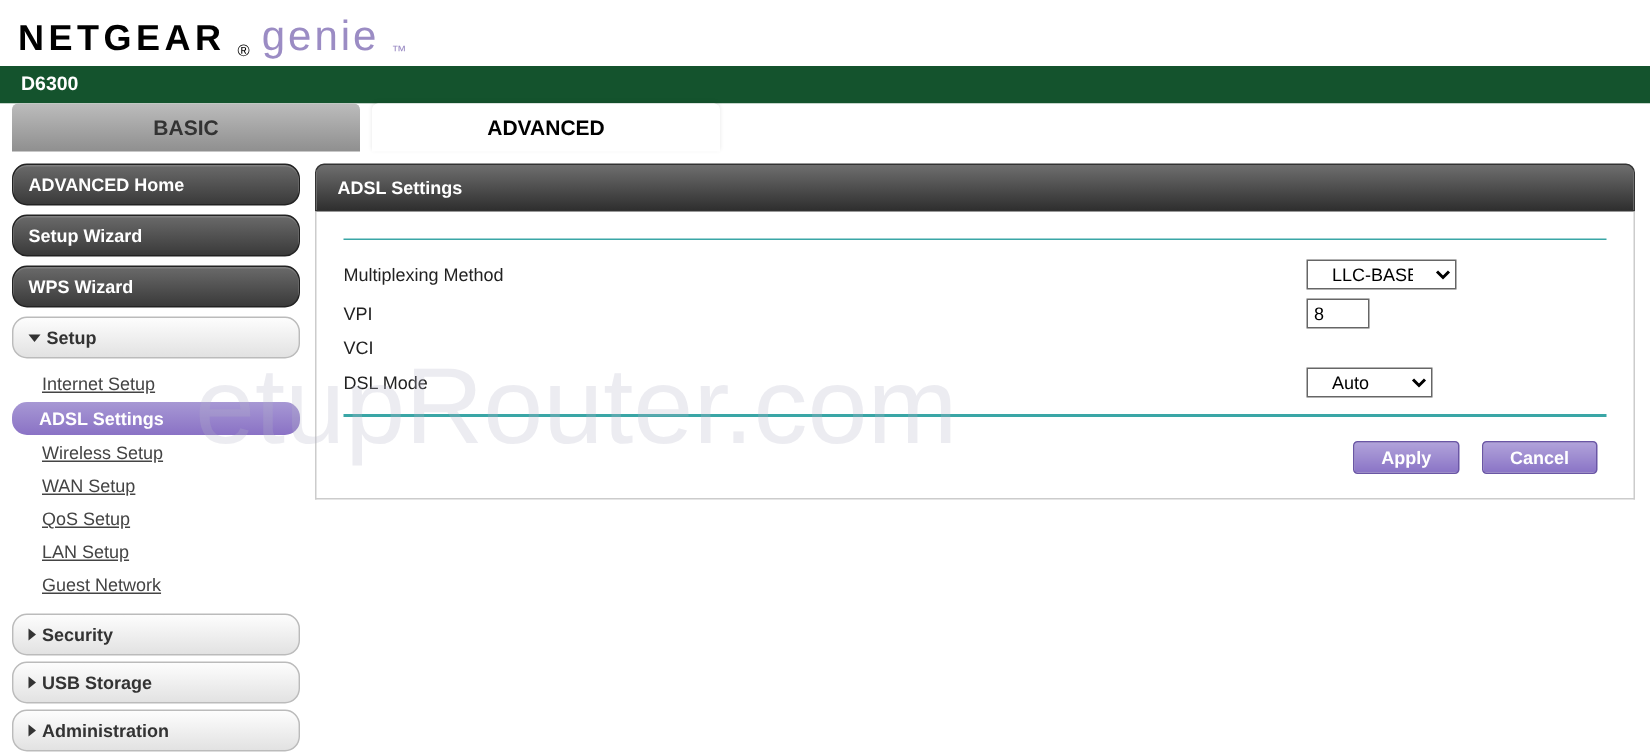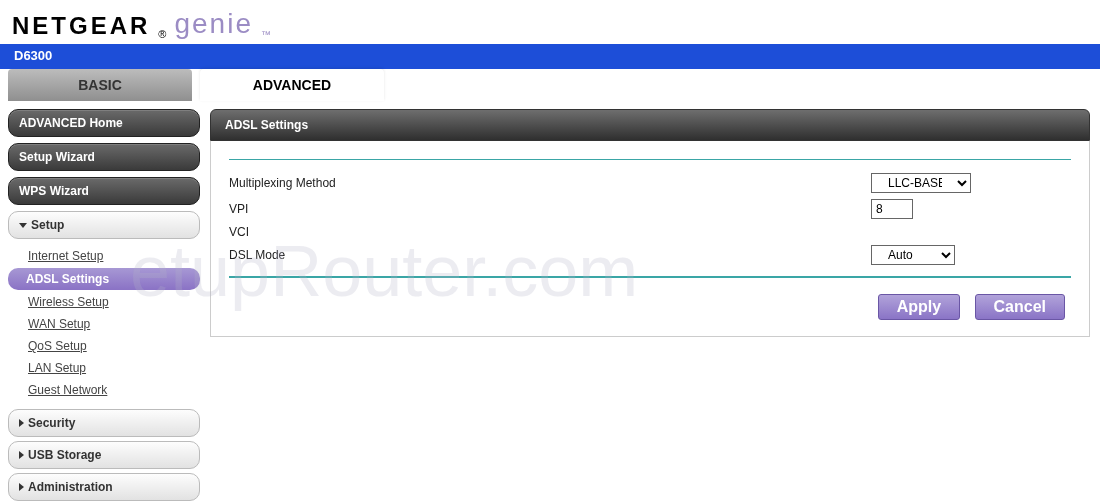--- a/index.html
+++ b/index.html
@@ -4,25 +4,25 @@
   <style>
     * { margin: 0; padding: 0; box-sizing: border-box; font-family: Arial, sans-serif; }
     body { background: #fff; width: 1100px; }
     
     .header { padding: 8px 12px 4px; }
     .logo { display: flex; align-items: flex-end; gap: 8px; }
     .netgear { font-family: Arial, sans-serif; font-size: 24px; font-weight: bold; letter-spacing: 3px; color: #000; }
     .reg { font-size: 11px; vertical-align: super; }
     .genie { font-size: 28px; color: #9b8cc4; letter-spacing: 2px; font-weight: normal; }
     .tm { font-size: 10px; color: #9b8cc4; vertical-align: super; }
-    .model-bar { background: #1d4ed8; padding: 2px 0 0 14px; }
+    .model-bar { background: #14532d; padding: 2px 0 0 14px; }
     .model-text { color: #fff; font-size: 13px; font-weight: bold; padding: 2px 0 6px; }
     
     .tab-row { display: flex; background: #fff; padding-left: 8px; }
-    .tab { padding: 8px 0; width: 184px; text-align: center; font-size: 14px; font-weight: bold; cursor: pointer; position: relative; }
+    .tab { padding: 8px 0; width: 232px; text-align: center; font-size: 14px; font-weight: bold; cursor: pointer; position: relative; }
     .tab-basic { background: linear-gradient(#bcbcbc, #8f8f8f); color: #333; border-radius: 4px 4px 0 0; margin-right: 8px; }
     .tab-advanced { background: #fff; color: #000; border-radius: 4px 4px 0 0; box-shadow: 0 -1px 3px rgba(0,0,0,0.1); }
     
     .layout { display: flex; }
     .sidebar { width: 208px; padding: 8px 8px 8px 8px; }
     
     .pill { background: linear-gradient(#6a6a6a, #3a3a3a); color: #fff; font-size: 12px; font-weight: bold; padding: 6px 10px; border-radius: 10px; margin-bottom: 6px; cursor: pointer; border: 1px solid #222; box-shadow: inset 0 1px 0 rgba(255,255,255,0.15); }
     
     .acc { background: linear-gradient(#fdfdfd, #e2e2e2); color: #333; font-size: 12px; font-weight: bold; padding: 6px 10px; border-radius: 10px; margin-bottom: 4px; cursor: pointer; border: 1px solid #bbb; display: flex; align-items: center; gap: 4px; }
     .tri-down { width: 0; height: 0; border-left: 4px solid transparent; border-right: 4px solid transparent; border-top: 5px solid #333; display: inline-block; }
@@ -42,21 +42,21 @@
     .form-row { display: flex; align-items: center; padding: 3px 0; font-size: 12px; color: #222; }
     .form-label { flex: 1; }
     .form-control-cell { width: 200px; text-align: left; }
     
     select { font-size: 12px; padding: 1px 12px; background: #fff; border: 1px solid #666; }
     input[type=text] { font-size: 12px; padding: 2px 4px; border: 1px solid #666; width: 42px; background: #fff; }
     .sel-wide { width: 100px; }
     .sel-med { width: 84px; }
     
     .button-row { text-align: right; padding: 16px 6px 6px; }
-    .btn { background: linear-gradient(#b1a3da, #8a74c6); color: #fff; border: 1px solid #6a56a5; padding: 3px 18px; font-size: 16px; font-weight: bold; border-radius: 3px; cursor: pointer; margin-left: 10px; }
+    .btn { background: linear-gradient(#b1a3da, #8a74c6); color: #fff; border: 1px solid #6a56a5; padding: 3px 18px; font-size: 12px; font-weight: bold; border-radius: 3px; cursor: pointer; margin-left: 10px; }
     
     .watermark { position: absolute; top: 230px; left: 130px; font-size: 72px; color: rgba(180,180,200,0.25); font-weight: normal; pointer-events: none; letter-spacing: 0px; z-index: 0; }
     .content-wrap { position: relative; }
   </style>
 </head>
 <body>
 
 <div class="content-wrap">
 
 <div class="header">

